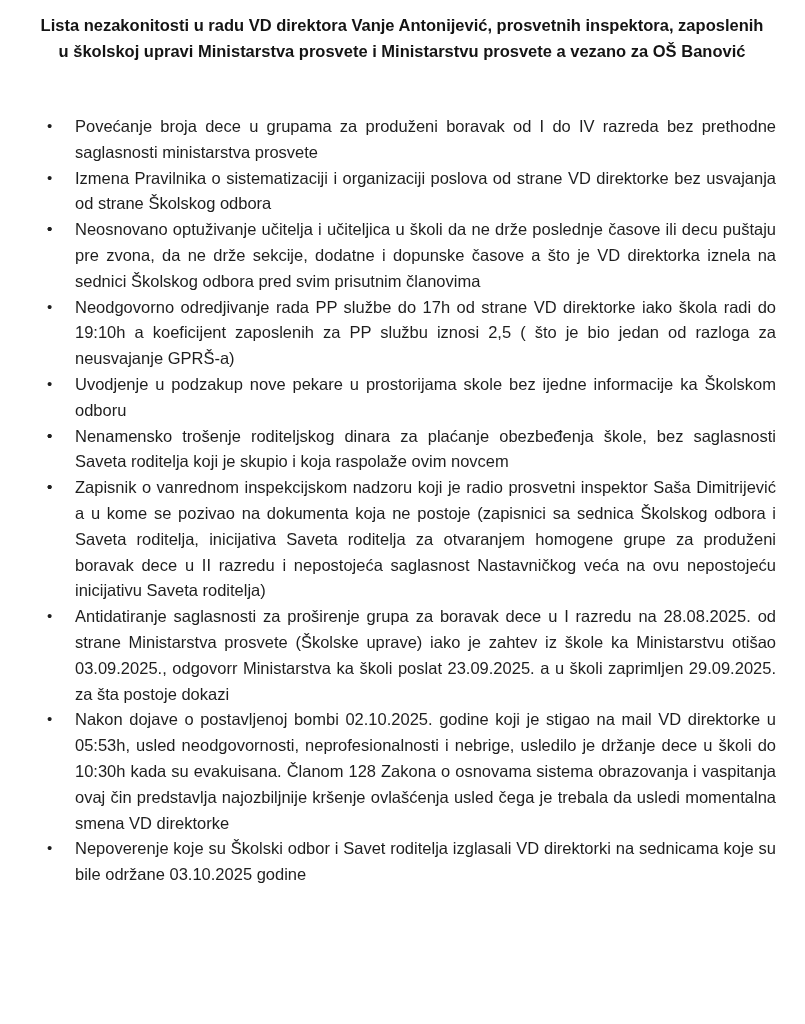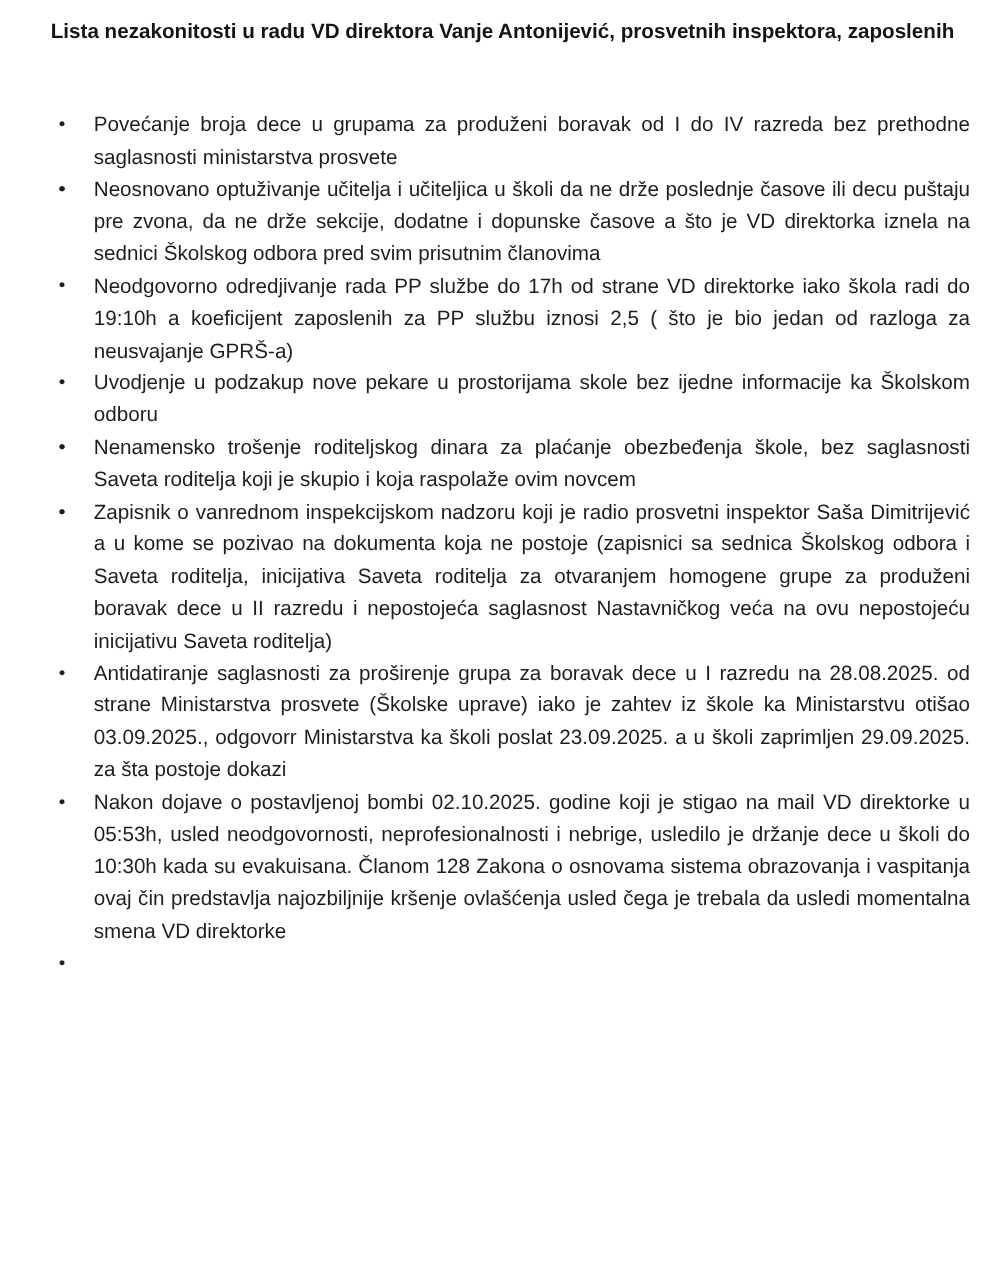--- a/index.html
+++ b/index.html
@@ -50,29 +50,30 @@
     top: -1px;
     font-size: 15px;
   }
 </style>
 </head>
 <body>
 
 <div class="page">
   <div class="doc-title">
     <div class="title-line">Lista nezakonitosti u radu VD direktora Vanje Antonijević, prosvetnih inspektora, zaposlenih</div>
+    <div class="title-line">u školskoj upravi Ministarstva prosvete i Ministarstvu prosvete a vezano za OŠ Banović</div>
   </div>
   <ul class="bullet-list">
       <li class="bullet-item"><span class="dot">•</span><span>Povećanje broja dece u grupama za produženi boravak od I do IV razreda bez prethodne saglasnosti ministarstva prosvete</span></li>
-      <li class="bullet-item"><span class="dot">•</span></li>
+      <li class="bullet-item"><span class="dot">•</span><span>Izmena Pravilnika o sistematizaciji i organizaciji poslova od strane VD direktorke bez usvajanja od strane Školskog odbora</span></li>
       <li class="bullet-item"><span class="dot">•</span></li>
       <li class="bullet-item"><span class="dot">•</span><span>Neosnovano optuživanje učitelja i učiteljica u školi da ne drže poslednje časove ili decu puštaju pre zvona, da ne drže sekcije, dodatne i dopunske časove a što je VD direktorka iznela na sednici Školskog odbora pred svim prisutnim članovima</span></li>
       <li class="bullet-item"><span class="dot">•</span><span>Neodgovorno odredjivanje rada PP službe do 17h od strane VD direktorke iako škola radi do 19:10h a koeficijent zaposlenih za PP službu iznosi 2,5 ( što je bio jedan od razloga za neusvajanje GPRŠ-a)</span></li>
       <li class="bullet-item"><span class="dot">•</span><span>Uvodjenje u podzakup nove pekare u prostorijama skole bez ijedne informacije ka Školskom odboru</span></li>
       <li class="bullet-item"><span class="dot">•</span></li>
       <li class="bullet-item"><span class="dot">•</span><span>Nenamensko trošenje roditeljskog dinara za plaćanje obezbeđenja škole, bez saglasnosti Saveta roditelja koji je skupio i koja raspolaže ovim novcem</span></li>
       <li class="bullet-item"><span class="dot">•</span></li>
       <li class="bullet-item"><span class="dot">•</span><span>Zapisnik o vanrednom inspekcijskom nadzoru koji je radio prosvetni inspektor Saša Dimitrijević a u kome se pozivao na dokumenta koja ne postoje (zapisnici sa sednica Školskog odbora i Saveta roditelja, inicijativa Saveta roditelja za otvaranjem homogene grupe za produženi boravak dece u II razredu i nepostojeća saglasnost Nastavničkog veća na ovu nepostojeću inicijativu Saveta roditelja)</span></li>
       <li class="bullet-item"><span class="dot">•</span><span>Antidatiranje saglasnosti za proširenje grupa za boravak dece u I razredu na 28.08.2025. od strane Ministarstva prosvete (Školske uprave) iako je zahtev iz škole ka Ministarstvu otišao 03.09.2025., odgovorr Ministarstva ka školi poslat 23.09.2025. a u školi zaprimljen 29.09.2025. za šta postoje dokazi</span></li>
       <li class="bullet-item"><span class="dot">•</span><span>Nakon dojave o postavljenoj bombi 02.10.2025. godine koji je stigao na mail VD direktorke u 05:53h, usled neodgovornosti, neprofesionalnosti i nebrige, usledilo je držanje dece u školi do 10:30h kada su evakuisana. Članom 128 Zakona o osnovama sistema obrazovanja i vaspitanja ovaj čin predstavlja najozbiljnije kršenje ovlašćenja usled čega je trebala da usledi momentalna smena VD direktorke</span></li>
-      <li class="bullet-item"><span class="dot">•</span></li>
+      <li class="bullet-item"><span class="dot">•</span><span>Nepoverenje koje su Školski odbor i Savet roditelja izglasali VD direktorki na sednicama koje su bile održane 03.10.2025 godine</span></li>
     </ul>
 </div>
 
 </body></html>

